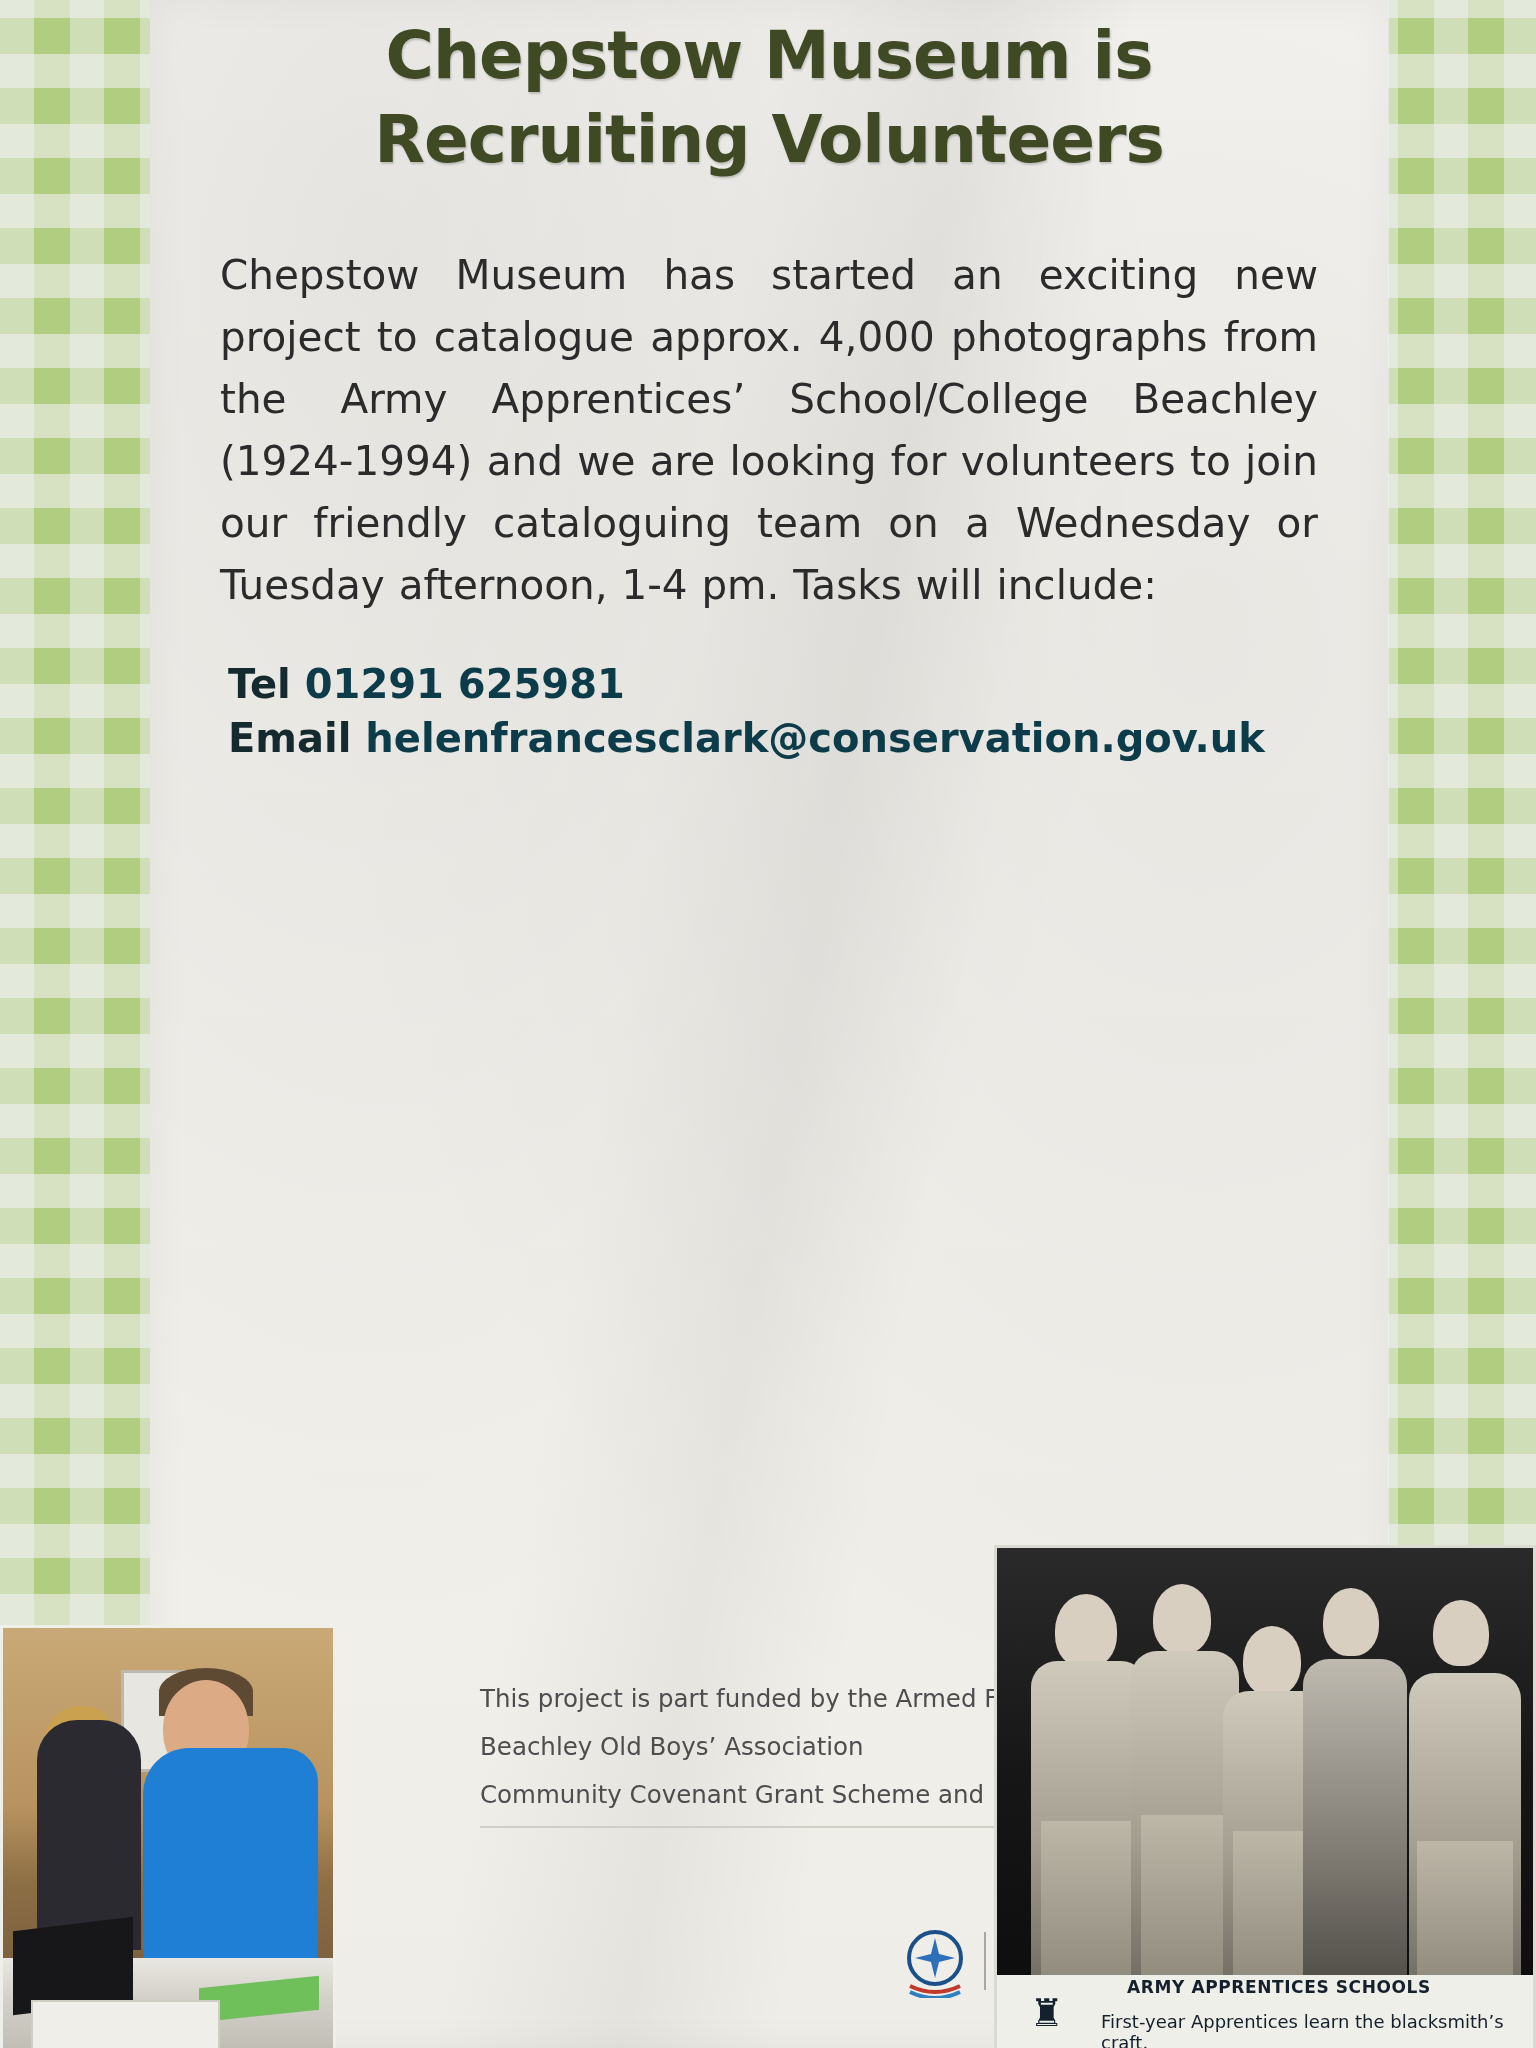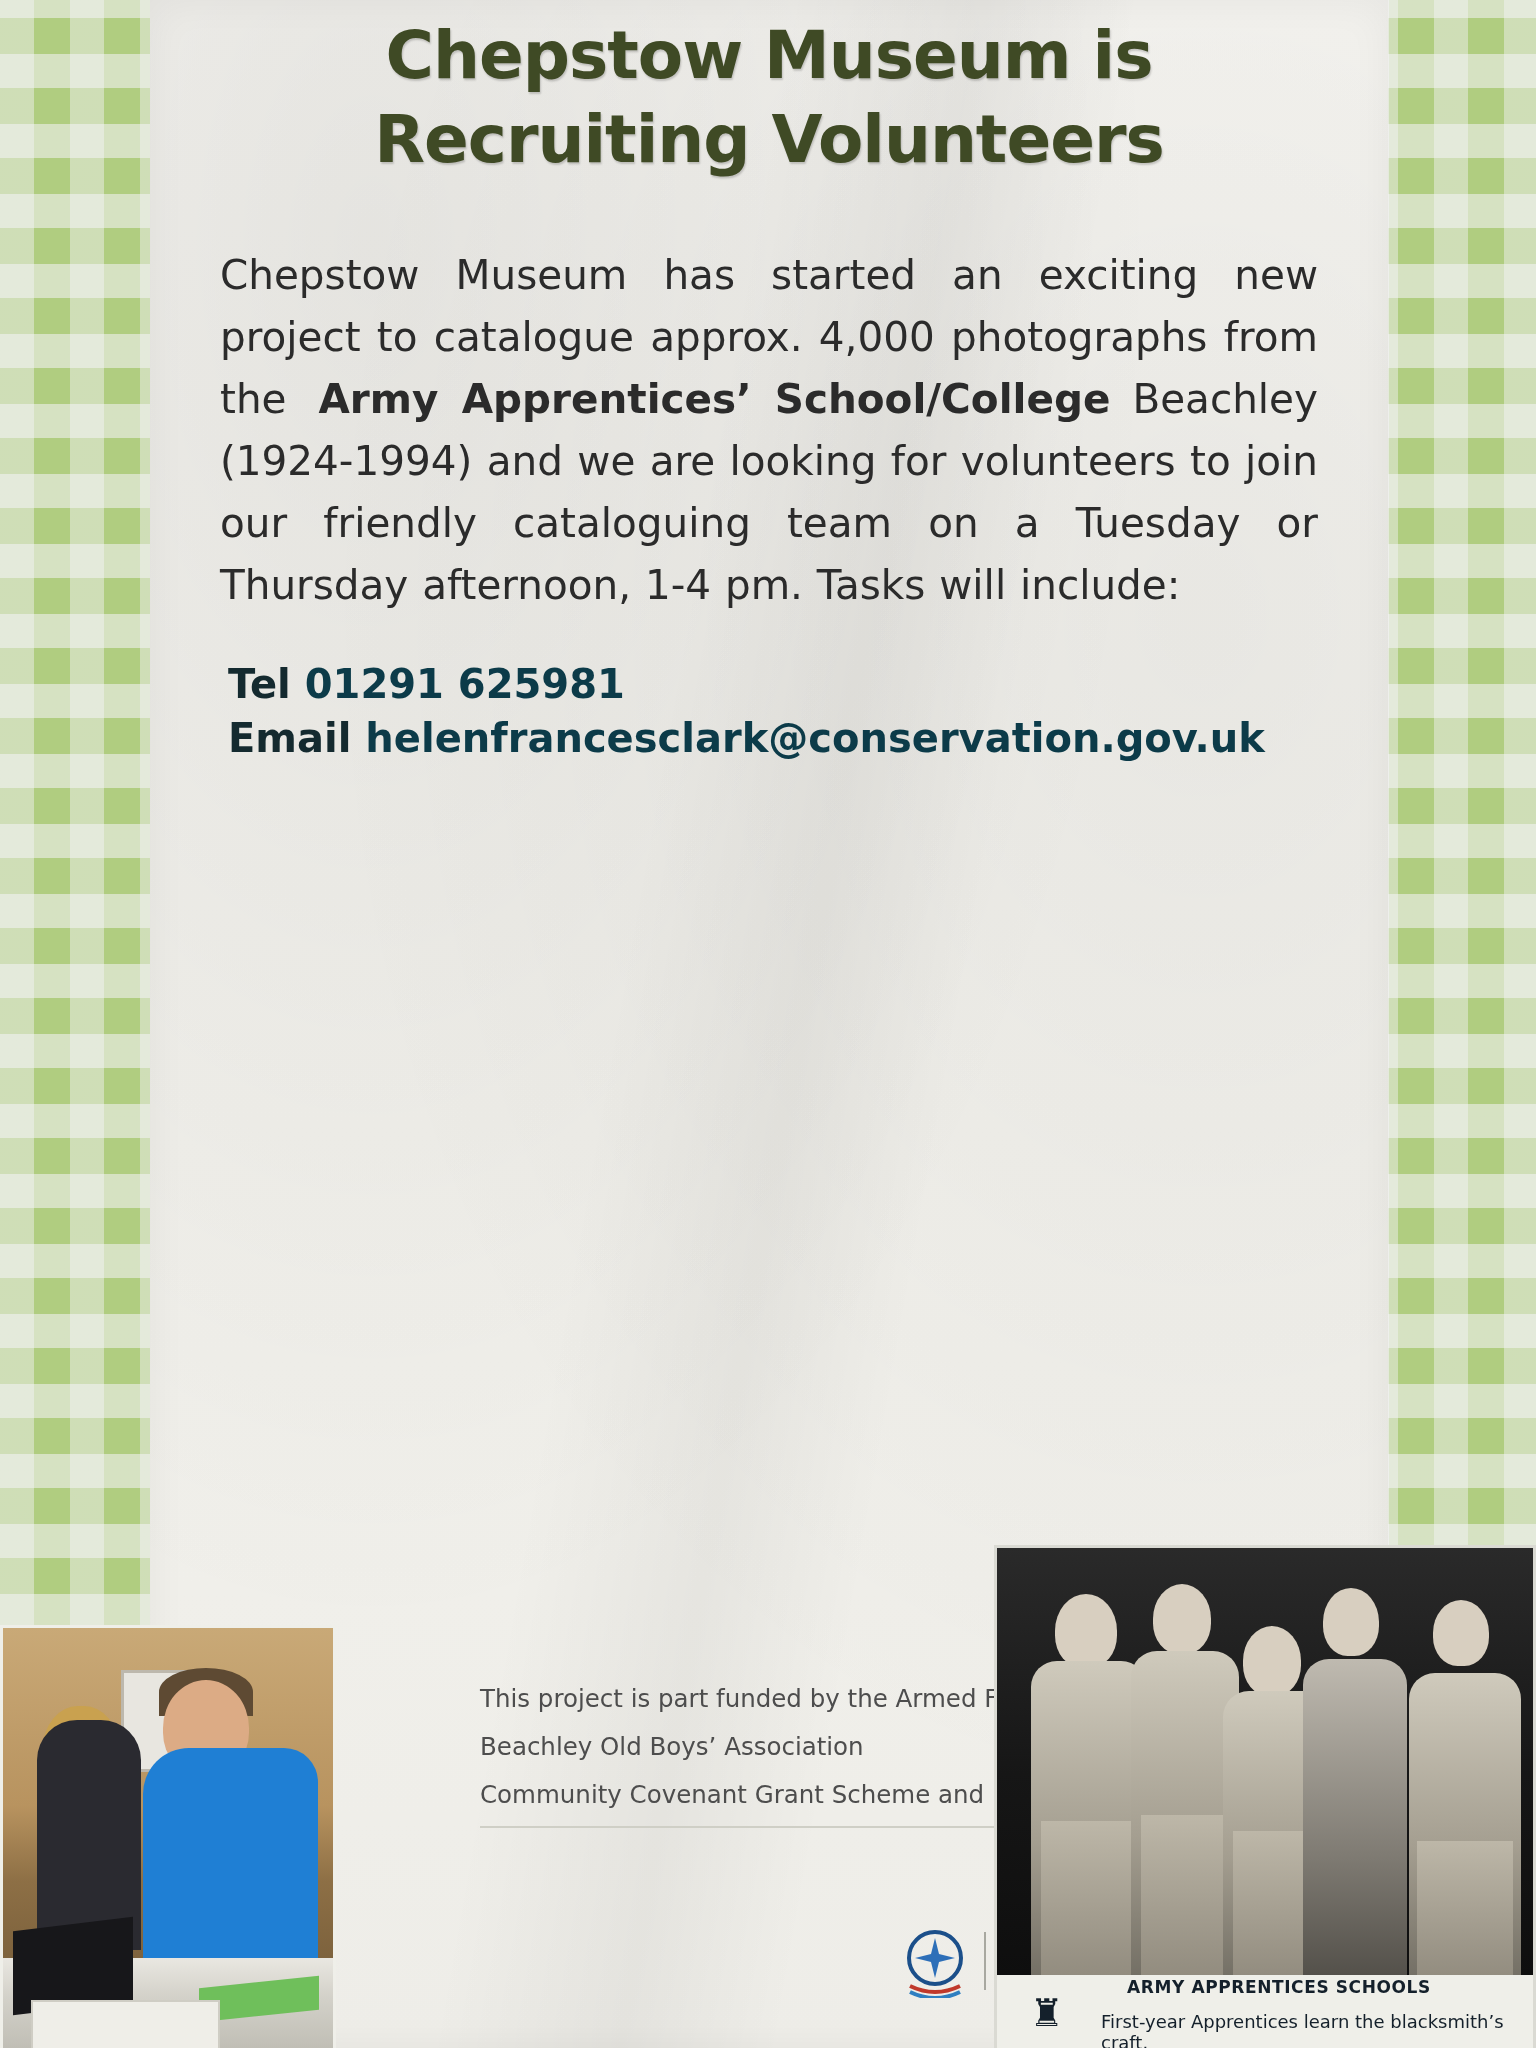--- a/index.html
+++ b/index.html
@@ -88,21 +88,21 @@
     font-size: 40.5px;
     line-height: 1.53;
     text-align: justify;
     margin: 62px 10px 0 10px;
     word-spacing: 1px;
   }
   .body-text.second {
     margin-top: 48px;
     text-align: justify;
   }
-  .b { font-weight: bold; margin-left: 10px; }
+  .b { font-weight: normal; margin-left: 10px; }
 
   .tasks-list {
     list-style: none;
     margin: 26px 0 0 0;
     padding: 0 0 0 62px;
     color: #2b2b2b;
     font-size: 37px;
     line-height: 1.42;
   }
   .tasks-list li {
@@ -305,21 +305,21 @@
 
   <div class="band band-left"></div>
   <div class="band band-right"></div>
 
   <div class="sheet">
     <div class="content">
 
       <h1 class="headline">Chepstow Museum is Recruiting Volunteers</h1>
 
       <p class="body-text">
-        <span>Chepstow Museum has started an exciting new project to catalogue approx. 4,000 photographs from the </span><span class="b">Army Apprentices’ School/College</span><span> Beachley (1924-1994) and we are looking for volunteers to join our friendly cataloguing team on a Tuesday or Thursday afternoon, 1-4 pm. Tasks will include:</span>
+        <span>Chepstow Museum has started an exciting new project to catalogue approx. 4,000 photographs from the </span><span class="b">Army Apprentices’ School/College</span><span> Beachley (1924-1994) and we are looking for volunteers to join our friendly cataloguing team on a Wednesday or Tuesday afternoon, 1-4 pm. Tasks will include:</span>
       </p>
 
 
 
       <div class="contact">
         <div class="contact-line">
           <span class="lbl">Tel</span>
           <span class="val">01291 625981</span>
         </div>
         <div class="contact-line">

